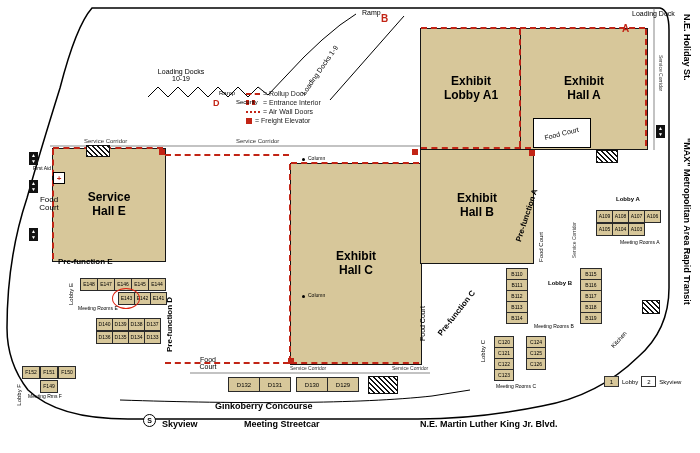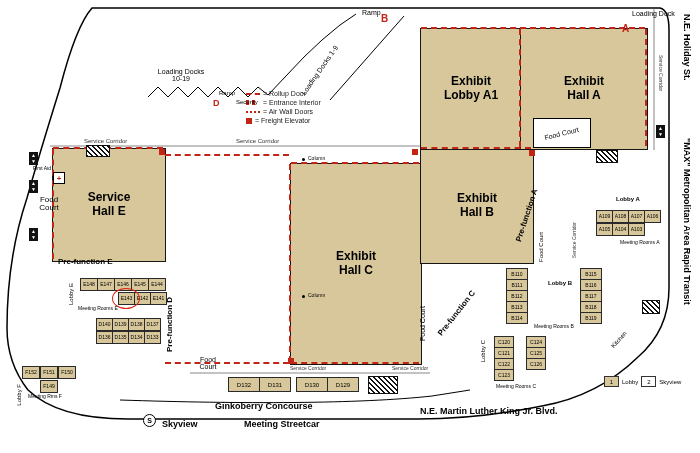--- a/index.html
+++ b/index.html
@@ -245,21 +245,21 @@
       <span>D129</span>
     </div>
   <div class="hatch" style="left:368px;top:376px;width:28px;height:16px"></div>
 
   <span class="t s9 bold" style="left:215px;top:402px">Ginkoberry Concourse</span>
   <span class="t s9 bold" style="left:162px;top:420px">Skyview</span>
   <span class="t s9 bold" style="left:244px;top:420px">Meeting Streetcar</span>
   <div class="scircle" style="left:143px;top:414px">
       <span>S</span>
     </div>
-  <span class="t s9 bold" style="left:420px;top:407px">N.E. Martin Luther King Jr. Blvd.</span>
+  <span class="t s9 bold" style="left:420px;top:420px">N.E. Martin Luther King Jr. Blvd.</span>
 
   <div class="hatch" style="left:596px;top:150px;width:20px;height:11px"></div>
   <span class="t s6 bold" style="left:616px;top:196px">Lobby A</span>
   <div class="room" style="left:596px;top:210px;width:15px;height:11px">
       <span>A109</span>
     </div>
   <div class="room" style="left:612px;top:210px;width:15px;height:11px">
       <span>A108</span>
     </div>
   <div class="room" style="left:628px;top:210px;width:15px;height:11px">

